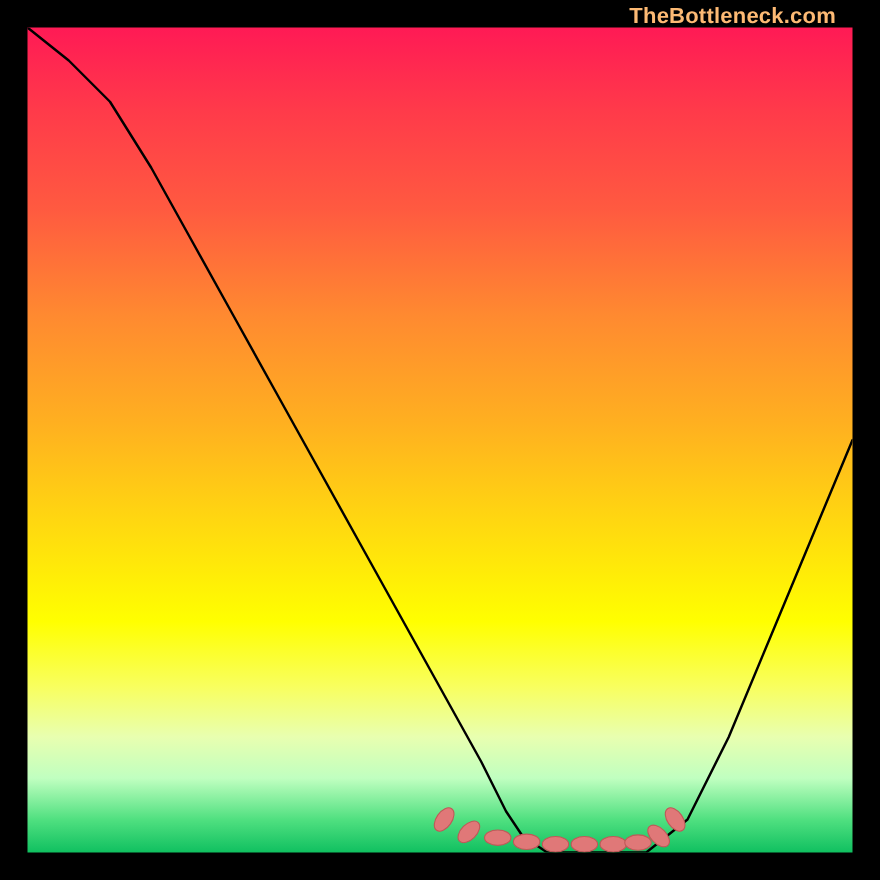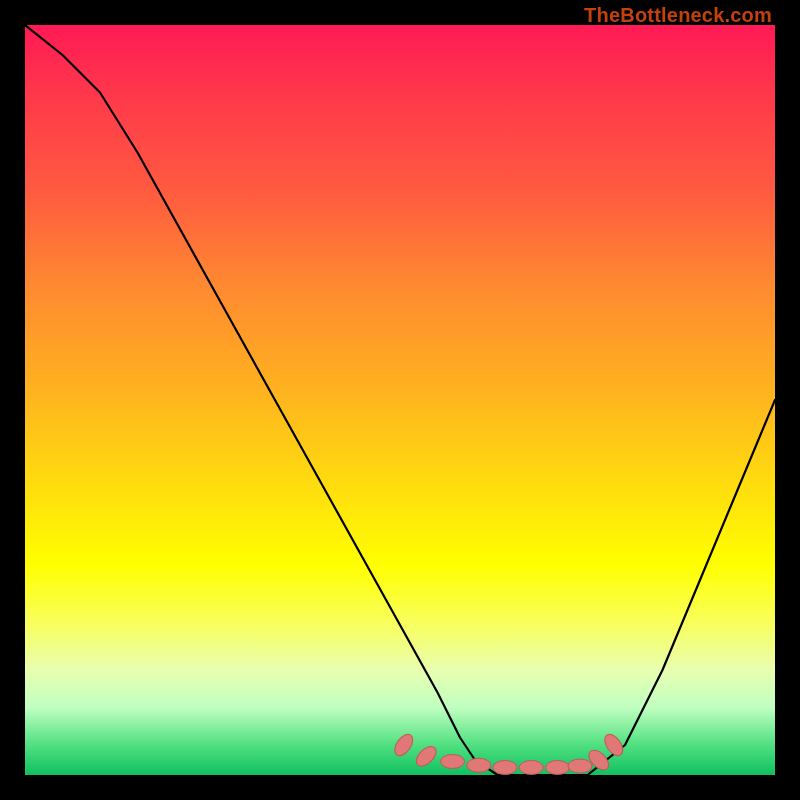--- a/index.html
+++ b/index.html
@@ -33,24 +33,24 @@
       #f8ff60 80%,
       #e8ffb0 86%,
       #c0ffc0 91%,
       #50e080 96%,
       #10c060 100%
     );
   }
   .watermark {
     position: absolute;
     top: 4px;
-    right: 28px;
+    right: 40px;
     font-size: 20px;
     font-weight: bold;
-    color: #c2410c;
+    color: #fdba74;
     letter-spacing: 0.2px;
     user-select: none;
   }
   svg.curve {
     position: absolute;
     left: 0;
     top: 0;
     width: 750px;
     height: 750px;
   }

